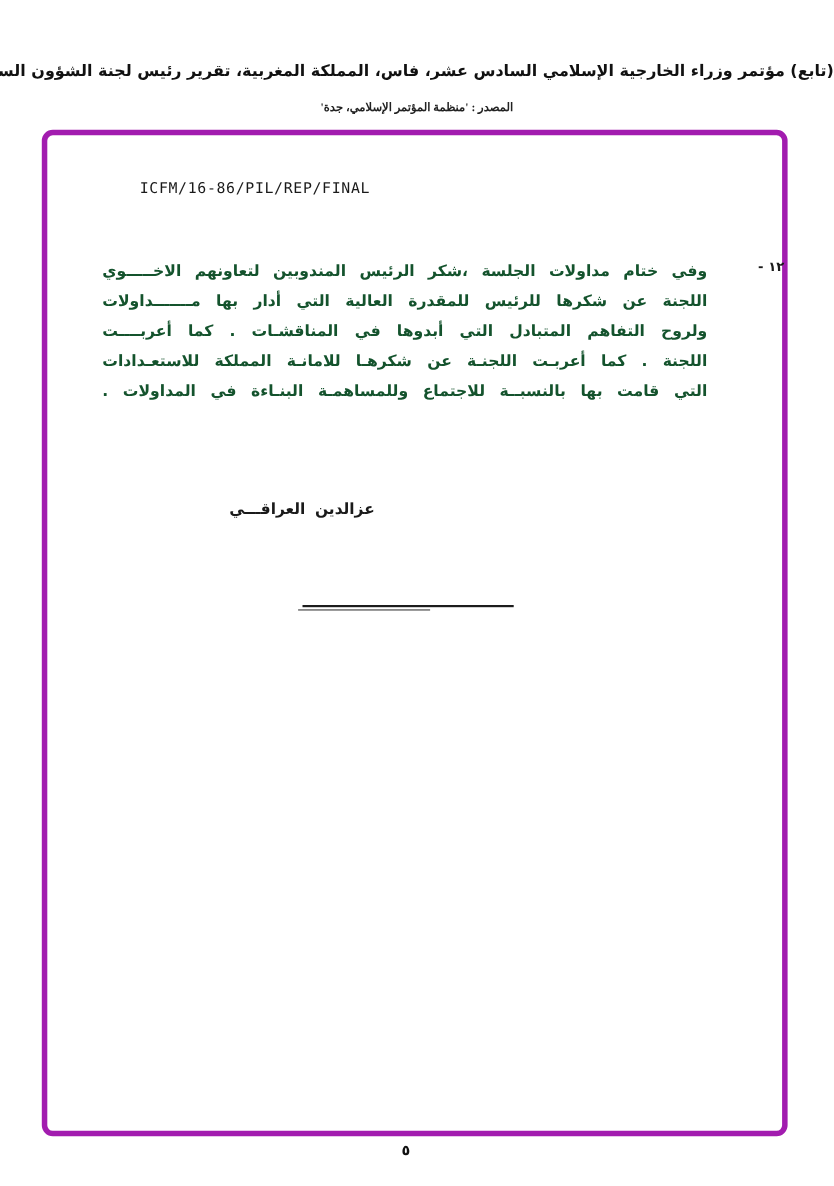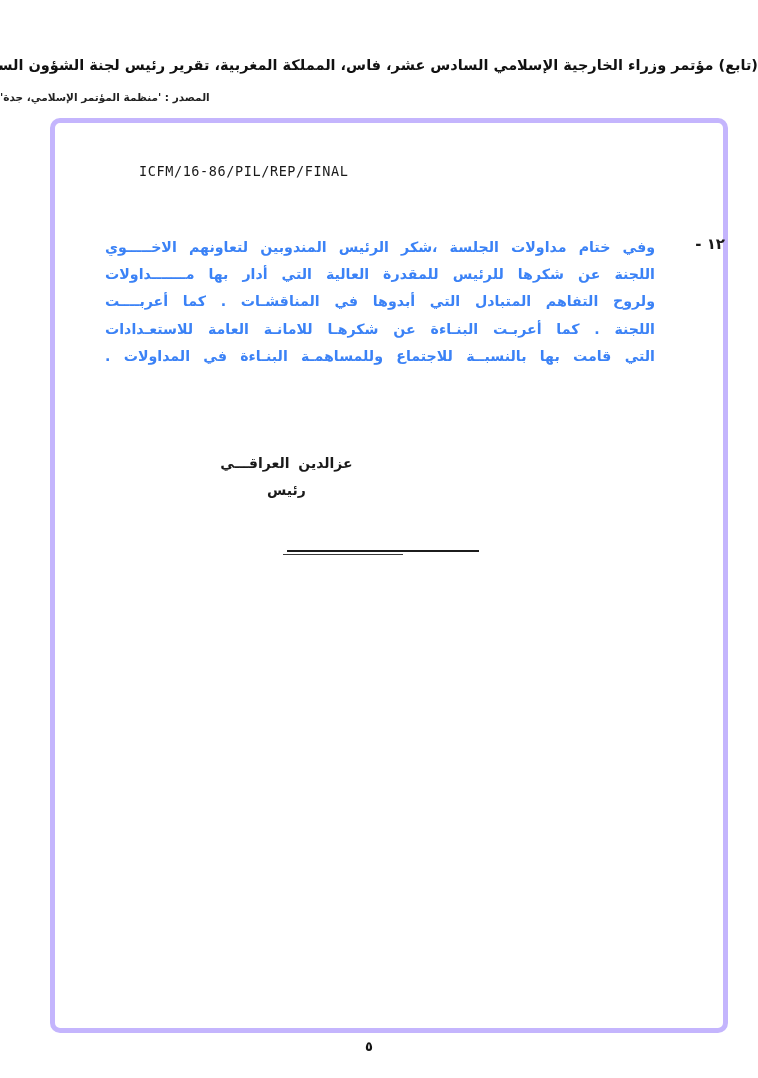--- a/index.html
+++ b/index.html
@@ -27,73 +27,73 @@
     font-size: 14.5px;
     font-weight: bold;
     color: #111;
     white-space: nowrap;
   }
   .header-source {
     position: absolute;
     top: 91px;
     left: 0;
     right: 0;
-    text-align: left;
+    text-align: center;
     direction: rtl;
     font-size: 10.5px;
     font-weight: bold;
     color: #222;
+    font-family: Liberation Serif, serif;
   }
 
   
   .green-frame {
     position: absolute;
     left: 38px;
     top: 118px;
     width: 678px;
     height: 915px;
     box-sizing: border-box;
-    border: 5px solid #c4b5fd;
+    border: 5px solid #a21caf;
     border-radius: 10px;
     background: #ffffff;
-    margin-left: 12px;
   }
 
   
   .ref-code {
     position: absolute;
     left: 84px;
     top: 40px;
     font-family: "DejaVu Sans Mono", monospace;
     font-size: 13.5px;
     letter-spacing: 0.6px;
     color: #1a1a1a;
   }
 
   
   .para-number {
     position: absolute;
     left: 600px;
     top: 112px;
     width: 70px;
     direction: rtl;
-    font-size: 15px;
+    font-size: 12px;
     font-weight: bold;
     color: #1a1a1a;
     white-space: nowrap;
   }
   .para-lines {
     position: absolute;
     left: 50px;
     top: 111px;
     width: 550px;
     direction: rtl;
     font-size: 14.2px;
     font-weight: bold;
-    color: #3b82f6;
+    color: #14532d;
   }
   .para-line {
     height: 27.2px;
     line-height: 27.2px;
     text-align: justify;
     text-align-last: justify;
     white-space: nowrap;
     overflow: hidden;
   }
 
@@ -163,27 +163,26 @@
 <div class="green-frame">
 
   <div class="ref-code">ICFM/16-86/PIL/REP/FINAL</div>
 
   <div class="para-number">١٢ -</div>
 
   <div class="para-lines">
     <div class="para-line">وفي ختام مداولات الجلسة ،شكر الرئيس المندوبين لتعاونهم الاخـــــوي</div>
     <div class="para-line">اللجنة عن شكرها للرئيس للمقدرة العالية التي أدار بها مـــــــداولات</div>
     <div class="para-line">ولروح التفاهم المتبادل التي أبدوها في المناقشـات . كما أعربــــت</div>
-    <div class="para-line">اللجنة . كما أعربـت البنـاءة عن شكرهـا للامانـة العامة للاستعـدادات</div>
+    <div class="para-line">اللجنة . كما أعربـت اللجنـة عن شكرهـا للامانـة المملكة للاستعـدادات</div>
     <div class="para-line">التي قامت بها بالنسبــة للاجتماع وللمساهمـة البنـاءة في المداولات .</div>
   </div>
 
   <div class="signature">
     <div class="sig-name">عزالدين العراقـــي</div>
-    <div class="sig-title">رئيس</div>
   </div>
 
   <div class="sig-divider"></div>
   <div class="sig-divider-thin"></div>
 
 </div>
 
 <div class="page-number">٥</div>
 
 </body></html>

